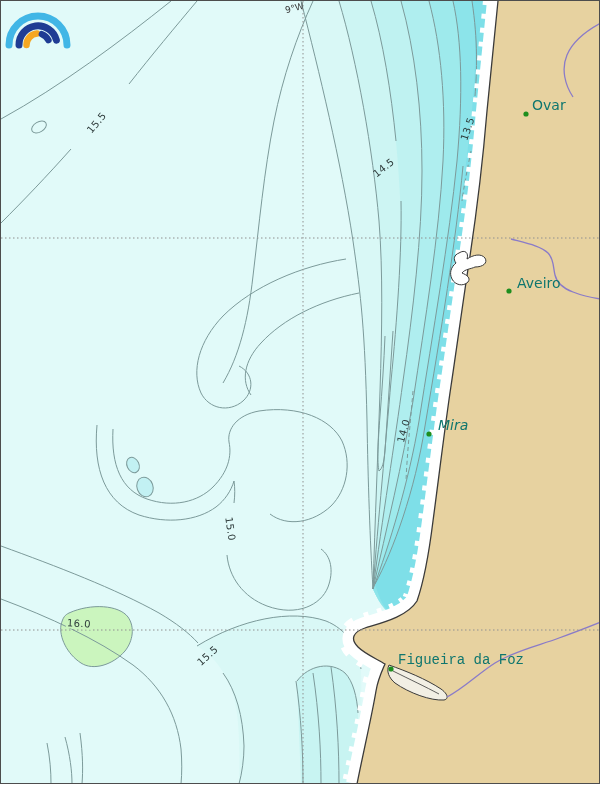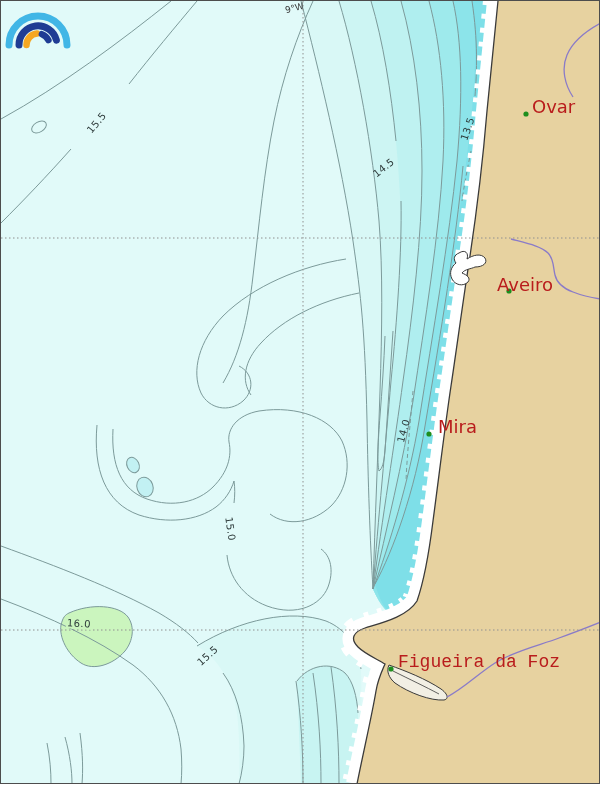--- a/index.html
+++ b/index.html
@@ -3,21 +3,21 @@
 <meta charset="utf-8">
 <style>
   html,body{margin:0;padding:0;background:#ffffff;}
   #stage{position:relative;width:600px;height:787px;font-family:"DejaVu Sans",sans-serif;}
   #map{position:absolute;left:0;top:0;width:600px;height:784px;box-sizing:border-box;
        border:1px solid #4d4d4d;background:#E1FAF9;overflow:hidden;}
   #map svg{position:absolute;left:0;top:0;}
   .clabel{position:absolute;font-size:10px;color:#2e3b3b;letter-spacing:.4px;
           white-space:nowrap;transform-origin:center center;line-height:1;}
   .clabel--green{background:#CBF5BE;padding:0 1px;}
-  .city-label{position:absolute;font-size:18px;color:#b91c1c;white-space:nowrap;line-height:1;}
+  .city-label{position:absolute;font-size:14px;color:#0f766e;white-space:nowrap;line-height:1;}
   .meridian{position:absolute;font-size:9px;color:#3a3a3a;white-space:nowrap;line-height:1;
             transform-origin:center center;}
   .logo{position:absolute;left:28px;top:14px;width:76px;height:48px;}
 </style>
 </head>
 <body>
 
 <div id="stage">
   <div id="map">
     <svg width="600" height="784" viewBox="0 0 600 784">
@@ -124,22 +124,22 @@
 
     <div class="clabel" style="left:84px;top:117px;transform:rotate(-50deg);">15.5</div>
     <div class="clabel" style="left:371px;top:162px;transform:rotate(-38deg);">14.5</div>
     <div class="clabel" style="left:455px;top:123px;transform:rotate(-72deg);">13.5</div>
     <div class="clabel" style="left:391px;top:425px;transform:rotate(-75deg);">14.0</div>
     <div class="clabel" style="left:217px;top:523px;transform:rotate(82deg);">15.0</div>
     <div class="clabel clabel--green" style="left:65px;top:618px;transform:rotate(3deg);">16.0</div>
     <div class="clabel" style="left:195px;top:650px;transform:rotate(-42deg);">15.5</div>
 
     <div class="city-label" style="left:531px;top:97px;">Ovar</div>
-    <div class="city-label" style="left:496px;top:275px;text-align:right;">Aveiro</div>
-    <div class="city-label" style="left:437px;top:417px;">Mira</div>
+    <div class="city-label" style="left:516px;top:275px;text-align:right;">Aveiro</div>
+    <div class="city-label" style="left:437px;top:417px;font-style:italic;">Mira</div>
     <div class="city-label" style="left:397px;top:652px;font-family:Liberation Mono, monospace;">Figueira da Foz</div>
 
     <svg class="logo" viewBox="0 0 76 48">
       <g fill="none" stroke-linecap="round">
         <path d="M 8,44 A 29,29 0 0 1 66,44" stroke="#41B6E6" stroke-width="7"></path>
         <path d="M 18,44 A 19,19 0 0 1 55.4,39.1" stroke="#1F3C94" stroke-width="7"></path>
         <path d="M 25.5,44 A 11.5,11.5 0 0 1 36,32.5" stroke="#F6A723" stroke-width="6.5"></path>
         <path d="M 40.9,33.2 A 11.5,11.5 0 0 1 47.4,39.1" stroke="#1F3C94" stroke-width="6.5"></path>
       </g>
     </svg>

